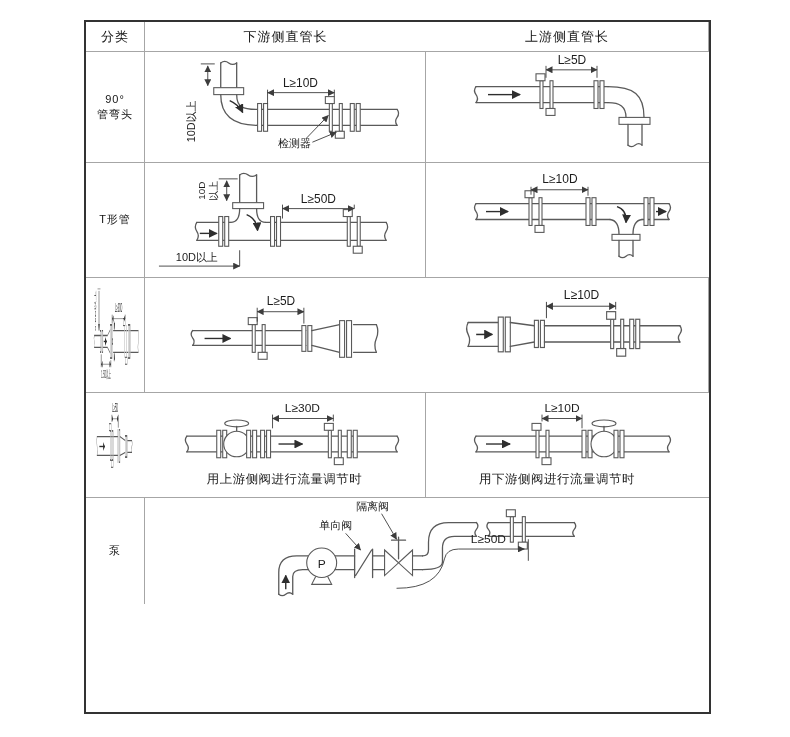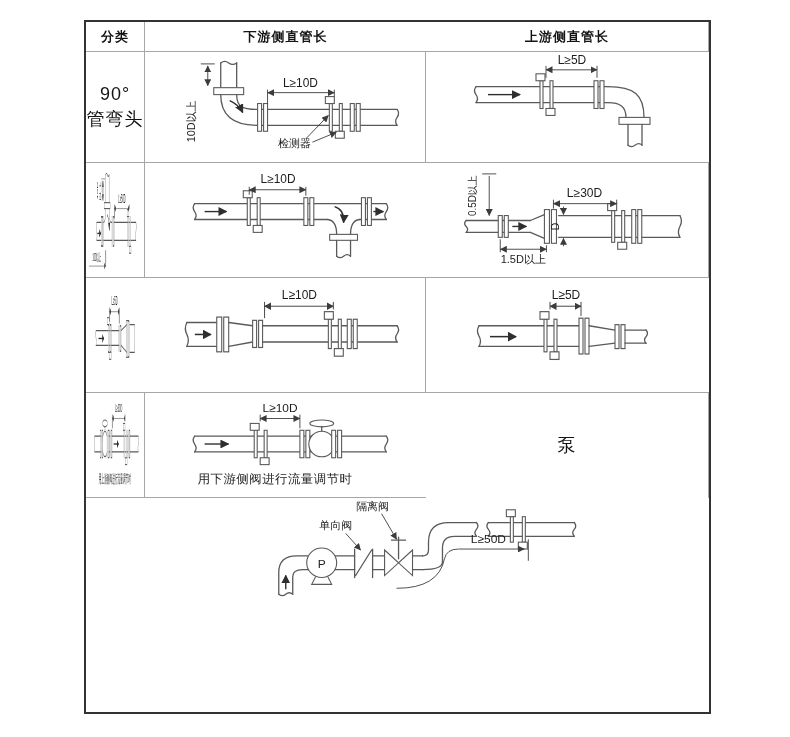--- a/index.html
+++ b/index.html
@@ -4,22 +4,22 @@
 <style>
   html,body{margin:0;padding:0;background:#fff;}
   body{width:790px;height:737px;position:relative;font-family:"Liberation Sans",sans-serif;}
   .tbl{position:absolute;left:84px;top:20px;width:623px;height:690px;border:2px solid #333;
        display:grid;grid-template-columns:59px 281px 283px;
        grid-template-rows:30px 111px 115px 115px 105px 106px 108px;background:#fff;}
   .cell{border-right:1px solid #a6a6a6;border-bottom:1px solid #a6a6a6;box-sizing:border-box;
         display:flex;align-items:center;justify-content:center;overflow:hidden;background:#fff;}
   .lastcol{border-right:none;}
   .lastrow{border-bottom:none;}
-  .hdr{font-weight:bold;font-size:13px;color:#141414;letter-spacing:1px;}
-  .cat{font-size:18px;color:#141414;flex-direction:column;line-height:1.4;text-align:center;letter-spacing:1px;}
+  .hdr{font-weight:normal;font-size:13px;color:#141414;letter-spacing:1px;}
+  .cat{font-size:11px;color:#141414;flex-direction:column;line-height:1.4;text-align:center;letter-spacing:1px;}
   .dg{display:block;padding:0;}
   .dg svg{display:block;width:100%;height:100%;}
   .merged{grid-column:2/4;}
   
   .pl{fill:none;stroke:#5a5a5a;stroke-width:1.3;stroke-linecap:round;}
   .fl{fill:#fff;stroke:#5a5a5a;stroke-width:1.1;}
   .dl{fill:none;stroke:#3c3c3c;stroke-width:0.9;}
   .fa{fill:none;stroke:#2e2e2e;stroke-width:1.4;}
   text.lb{font-size:12px;fill:#1c1c1c;text-anchor:middle;font-family:"Liberation Sans",sans-serif;}
   text.sm{font-size:11px;}
@@ -98,20 +98,23 @@
       <path class="pl" d="M182,35 C208,35 218,43 218,66 M182,51 C194,51 200,55 200,66"></path>
       <rect class="fl" x="193" y="66" width="31" height="7"></rect>
       <path class="pl" d="M202,73 V94 M216,73 V94"></path>
       <path class="pl" d="M202,94 q4,3 7,0 q4,-3 7,0"></path>
       <path class="dl" d="M120,14 V26 M171,14 V26"></path>
       <line class="dl" x1="120" y1="18" x2="171" y2="18" marker-start="url(#da)" marker-end="url(#da)"></line>
       <text class="lb" x="146" y="12">L≥5D</text>
     </svg>
   </div>
 
+  <div class="cell cat">
+    <span>T形管</span>
+  </div>
   <div class="cell dg">
     <svg viewBox="0 0 281 115" preserveAspectRatio="none">
       <path class="pl" d="M95,12 V40 M112,12 V40"></path>
       <path class="pl" d="M95,12 q4,-3 8.5,0 q4,3 8.5,0"></path>
       <rect class="fl" x="88" y="40" width="31" height="6"></rect>
       <path class="pl" d="M95,46 Q95,60 86,60 M112,46 Q112,60 121,60"></path>
       <path class="pl" d="M52,60 H86 M121,60 H242 M52,78 H242"></path>
       <path class="pl" d="M52,60 q-3,4.5 0,9 q3,4.5 0,9 M242,60 q3,4.5 0,9 q-3,4.5 0,9"></path>
       <rect class="fl" x="74" y="54" width="4" height="30"></rect>
         <rect class="fl" x="80" y="54" width="4" height="30"></rect>

